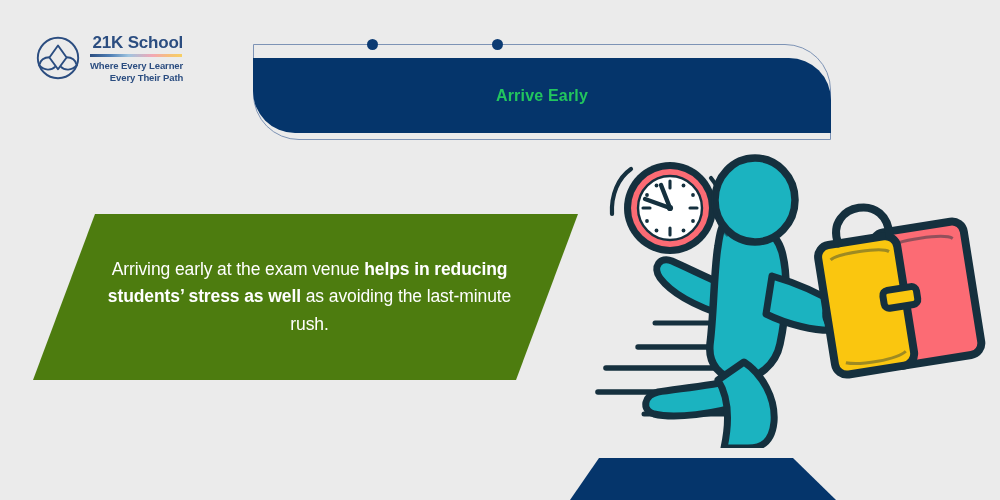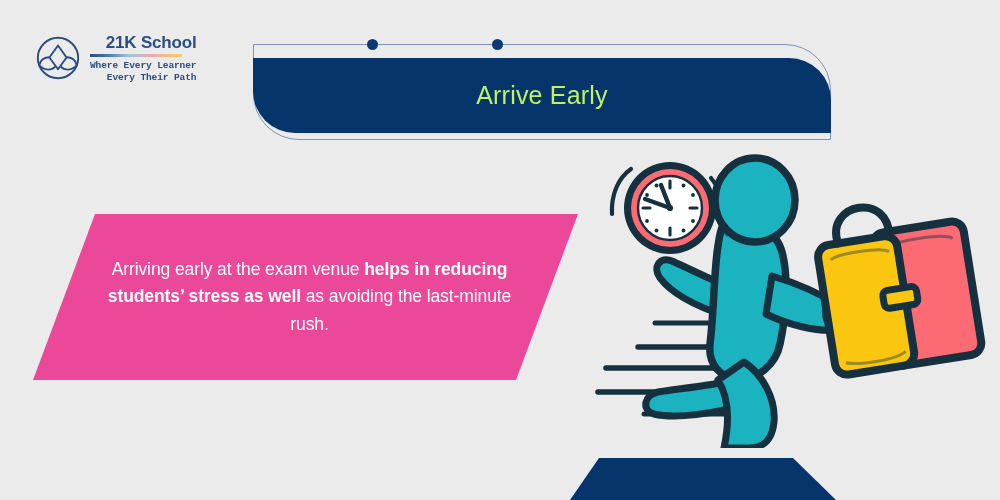--- a/index.html
+++ b/index.html
@@ -53,21 +53,20 @@
     height: 3px;
     margin: 3px 0 3px 0;
     background: linear-gradient(to right, #2b4d80 0%, #4f7fb5 22%, #9fc4e0 42%, #f3a7b4 68%, #f6c07a 86%, #f7cf63 100%);
   }
   .logo-tag {
     font-size: 9.5px;
     font-weight: bold;
     color: #2b4d80;
     line-height: 1.22;
     letter-spacing: -0.1px;
-    font-family: Liberation Mono, monospace;
   }
 
   
   .header-outline {
     position: absolute;
     left: 253px;
     top: 44px;
     width: 578px;
     height: 96px;
     border: 1.4px solid #7d93b5;
@@ -81,44 +80,44 @@
     top: 58px;
     width: 578px;
     height: 75px;
     background: #05356b;
     border-radius: 0 42px 0 42px;
     display: flex;
     align-items: center;
     justify-content: center;
   }
   .header-title {
-    color: #bef264;
-    font-size: 25px;
-    font-weight: normal;
+    color: #22c55e;
+    font-size: 16px;
+    font-weight: bold;
     letter-spacing: 0.2px;
   }
   .track-dot {
     position: absolute;
     width: 11px;
     height: 11px;
     border-radius: 50%;
     background: #0c3b73;
     top: 39px;
   }
   .track-dot.d1 { left: 367px; }
   .track-dot.d2 { left: 492px; }
 
   
   .chevron {
     position: absolute;
     left: 33px;
     top: 214px;
     width: 545px;
     height: 166px;
-    background: #ec4899;
+    background: #4d7c0f;
     clip-path: polygon(62px 0, 545px 0, 483px 166px, 0 166px);
     display: flex;
     align-items: center;
     justify-content: center;
   }
   .chevron-text {
     width: 420px;
     text-align: center;
     color: #ffffff;
     font-size: 17.5px;

